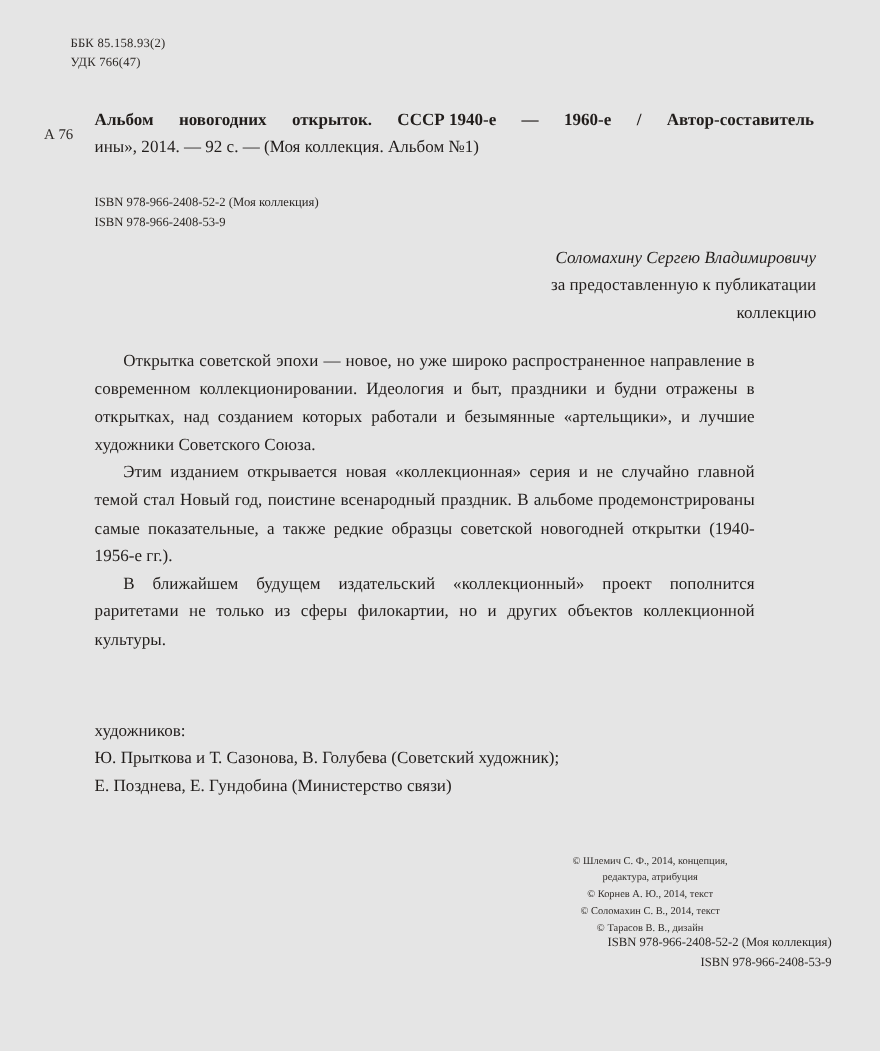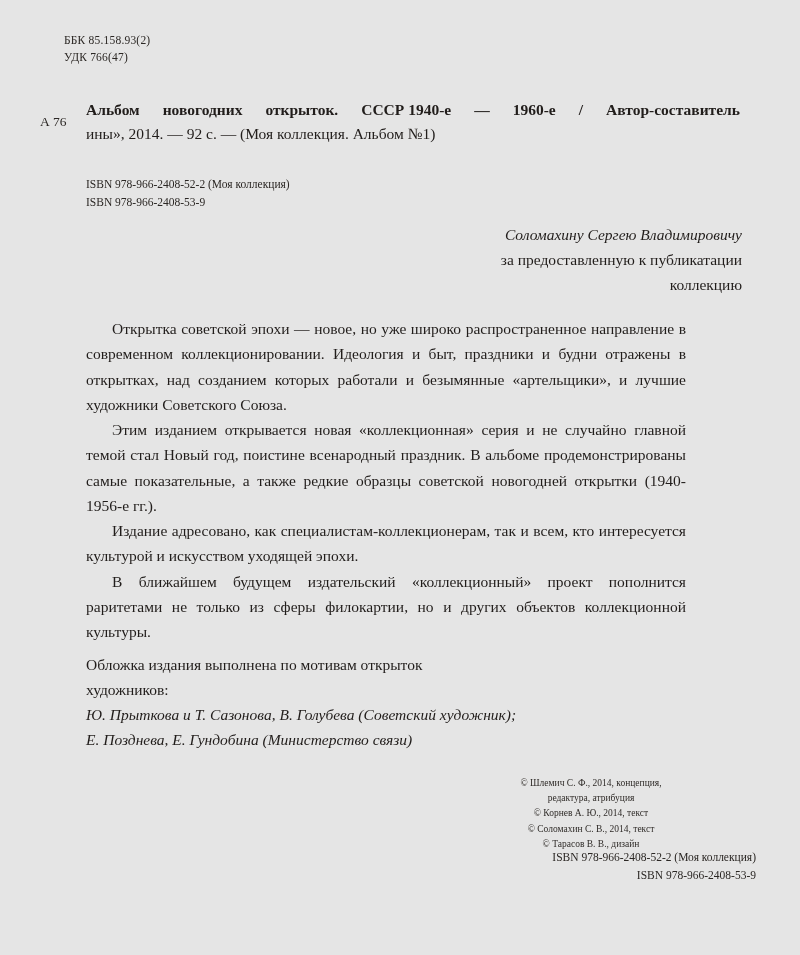--- a/index.html
+++ b/index.html
@@ -111,21 +111,21 @@
   
   .cover-credits {
     position: absolute;
     left: 86px;
     top: 652px;
     width: 620px;
     font-size: 15.5px;
     line-height: 1.62;
     color: #211d1b;
   }
-  .cover-credits .ital { font-style: italic; }
+  .cover-credits .ital { }
 
   
   .copyright {
     position: absolute;
     right: 44px;
     top: 776px;
     width: 330px;
     text-align: center;
     font-size: 9.5px;
     line-height: 1.6;
@@ -181,26 +181,24 @@
 
   <div class="dedication">
     <div class="ital">Соломахину Сергею Владимировичу</div>
     <div>за предоставленную к публикатации</div>
     <div>коллекцию</div>
   </div>
 
   <div class="body-text">
     <p>Открытка советской эпохи — новое, но уже широко распространенное   направление в современном коллекционировании. Идеология и быт, праздники и будни отражены в открытках, над созданием которых работали и безымянные «артельщики», и лучшие художники Советского Союза.</p>
     <p>Этим изданием открывается новая «коллекционная» серия и не случайно главной темой стал Новый год, поистине всенародный праздник. В альбоме продемонстрированы самые показательные, а также редкие образцы советской новогодней открытки (1940-1956-е гг.).</p>
-    <p>Издание адресовано, как специалистам-коллекционерам, так и всем, кто интересуется культурой и искусством уходящей эпохи.</p>
     <p>В ближайшем будущем издательский «коллекционный» проект пополнится раритетами не только из сферы филокартии, но и других объектов коллекционной культуры.</p>
   </div>
 
   <div class="cover-credits">
-    <div>Обложка издания выполнена по мотивам открыток</div>
     <div>художников:</div>
     <div class="ital">Ю. Прыткова и Т. Сазонова, В. Голубева (Советский художник);</div>
     <div class="ital">Е. Позднева, Е. Гундобина (Министерство связи)</div>
   </div>
 
   <div class="copyright">
     <span class="row">© Шлемич С. Ф., 2014, концепция,</span>
     <span class="row">редактура, атрибуция</span>
     <span class="row">© Корнев А. Ю., 2014, текст</span>
     <span class="row">© Соломахин С. В., 2014, текст</span>

